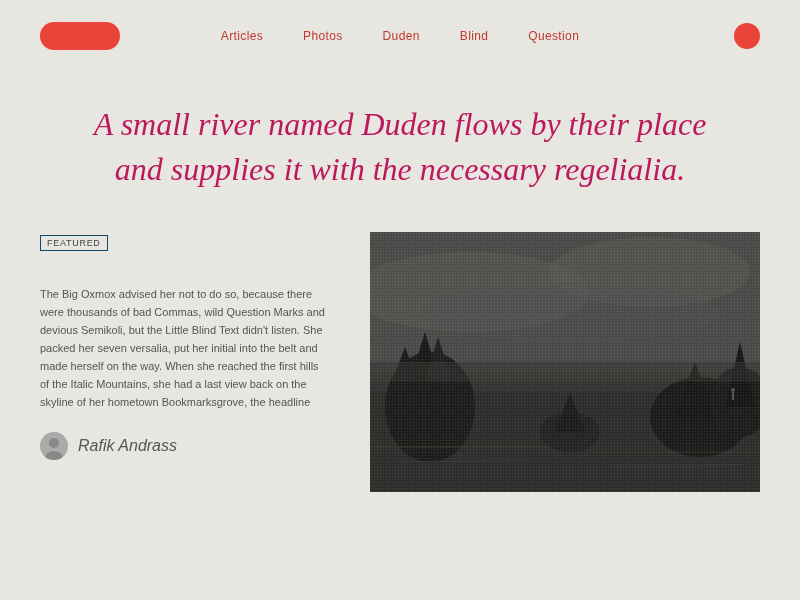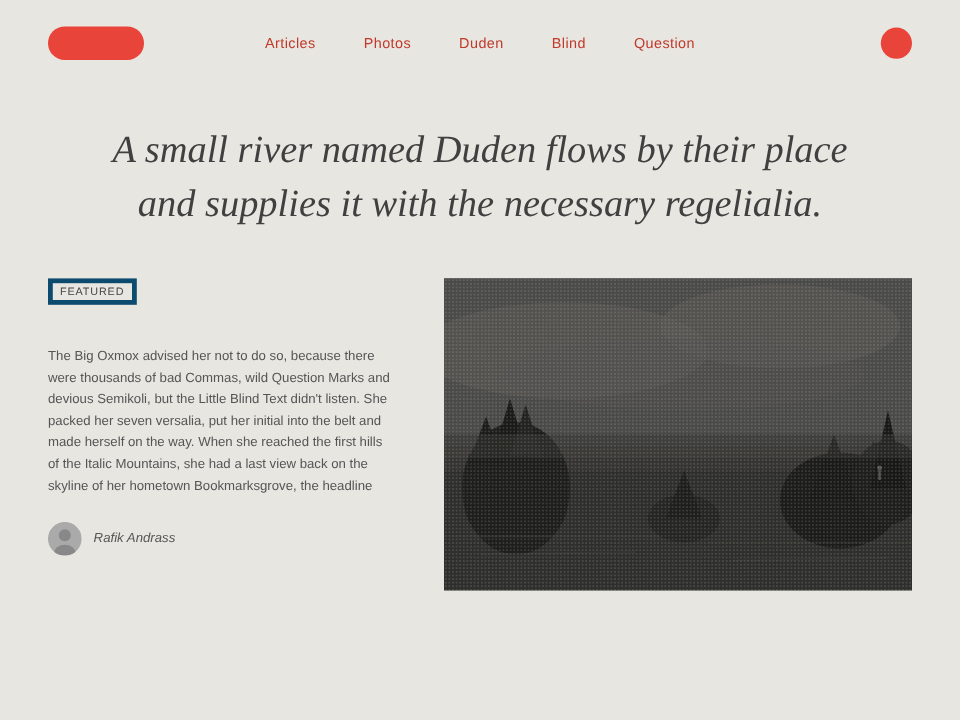--- a/index.html
+++ b/index.html
@@ -63,41 +63,41 @@
 
     
     .hero {
       text-align: center;
       padding: 30px 80px 40px;
     }
 
     .hero-text {
       font-size: 32px;
       font-style: italic;
-      color: #404040;
+      color: #be185d;
       line-height: 1.4;
       font-family: Georgia, serif;
     }
 
     
     .content {
       display: flex;
       padding: 0 40px;
       gap: 40px;
       align-items: flex-start;
     }
 
     .article-left {
       flex: 1;
       max-width: 300px;
     }
 
     .featured-badge {
       display: inline-block;
-      border: 4px solid #0c4a6e;
+      border: 1px solid #0c4a6e;
       font-family: Arial, sans-serif;
       font-size: 9px;
       letter-spacing: 0.08em;
       color: #444;
       padding: 2px 6px;
       margin-bottom: 10px;
       text-transform: uppercase;
     }
 
     .article-title {
@@ -135,21 +135,21 @@
       overflow: hidden;
     }
 
     .author-avatar svg {
       width: 28px;
       height: 28px;
     }
 
     .author-name {
       font-family: Arial, sans-serif;
-      font-size: 11px;
+      font-size: 16px;
       color: #555;
       font-style: italic;
     }
 
     
     .article-image {
       width: 390px;
       height: 260px;
       flex-shrink: 0;
       position: relative;

